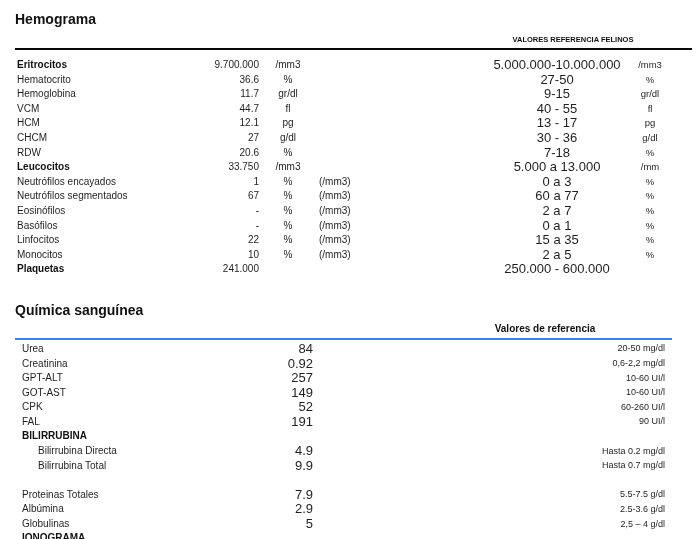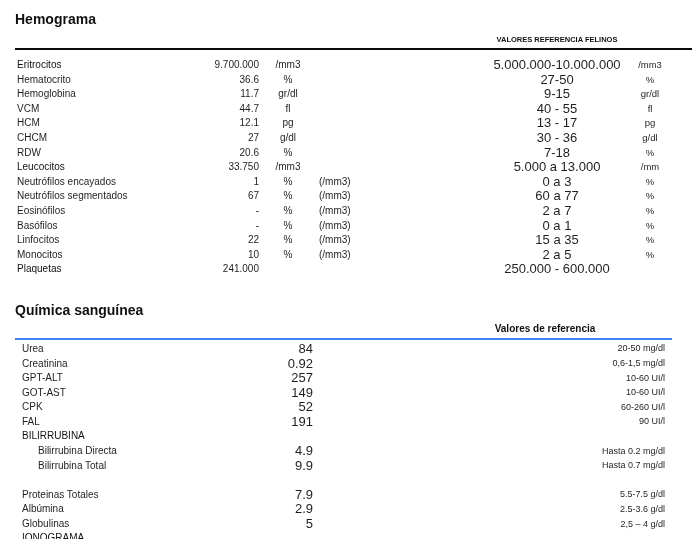--- a/index.html
+++ b/index.html
@@ -10,42 +10,42 @@
     color:#1f1f1f;
     font-family:"Liberation Sans", sans-serif;
     overflow:hidden;
   }
   
   .section-hdr{position:relative;margin-left:15px;}
   .hdr-hemo{width:677px;margin-top:10px;padding-bottom:20px;border-bottom:2.5px solid #0a0a0a;}
   .hdr-quim{width:657px;margin-top:25px;padding-bottom:19px;border-bottom:2px solid #3b82f6;}
   .hdr-title{font-size:14px;line-height:17px;font-weight:bold;color:#111;}
   .hdr-ref-caps{
-    position:absolute;left:462px;bottom:4px;width:160px;
+    position:absolute;left:478px;bottom:4px;width:160px;
     text-align:center;font-size:7.5px;font-weight:bold;color:#111;
   }
   .hdr-ref-small{
     position:absolute;left:440px;bottom:4px;width:180px;
     text-align:center;font-size:10px;font-weight:bold;color:#111;
   }
   
   .h-rows{margin-top:7px;}
   .h-row{
     display:grid;
     grid-template-columns:205px 54px 58px 54px 106px 160px 26px;
     height:14.6px;align-items:center;
     font-size:10px;
   }
   .hc-label{padding-left:17px;white-space:nowrap;}
   .hc-value{text-align:right;white-space:nowrap;}
   .hc-unit{text-align:center;white-space:nowrap;}
   .hc-extra{text-align:left;padding-left:2px;white-space:nowrap;}
   .hc-ref{text-align:center;font-size:13px;white-space:nowrap;}
   .hc-refunit{text-align:center;font-size:9.5px;white-space:nowrap;}
-  .bold{font-weight:normal;color:#111;}
+  .bold{font-weight:bold;color:#111;}
   
   .q-rows{margin-top:1px;}
   .q-row{
     display:grid;
     grid-template-columns:240px 73px 352px;
     height:14.6px;align-items:center;
     font-size:10px;
   }
   .qc-label{padding-left:22px;white-space:nowrap;}
   .qc-label.indent{padding-left:38px;}
@@ -209,21 +209,21 @@
     </div>
     <div class="q-rows">
         <div class="q-row">
           <div class="qc-label">Urea</div>
           <div class="qc-value">84</div>
           <div class="qc-ref">20-50 mg/dl</div>
         </div>
         <div class="q-row">
           <div class="qc-label">Creatinina</div>
           <div class="qc-value">0.92</div>
-          <div class="qc-ref">0,6-1,5 mg/dl</div>
+          <div class="qc-ref">0,6-2,2 mg/dl</div>
         </div>
         <div class="q-row">
           <div class="qc-label">GPT-ALT</div>
           <div class="qc-value">257</div>
           <div class="qc-ref">10-60 UI/l</div>
         </div>
         <div class="q-row">
           <div class="qc-label">GOT-AST</div>
           <div class="qc-value">149</div>
           <div class="qc-ref">10-60 UI/l</div>

